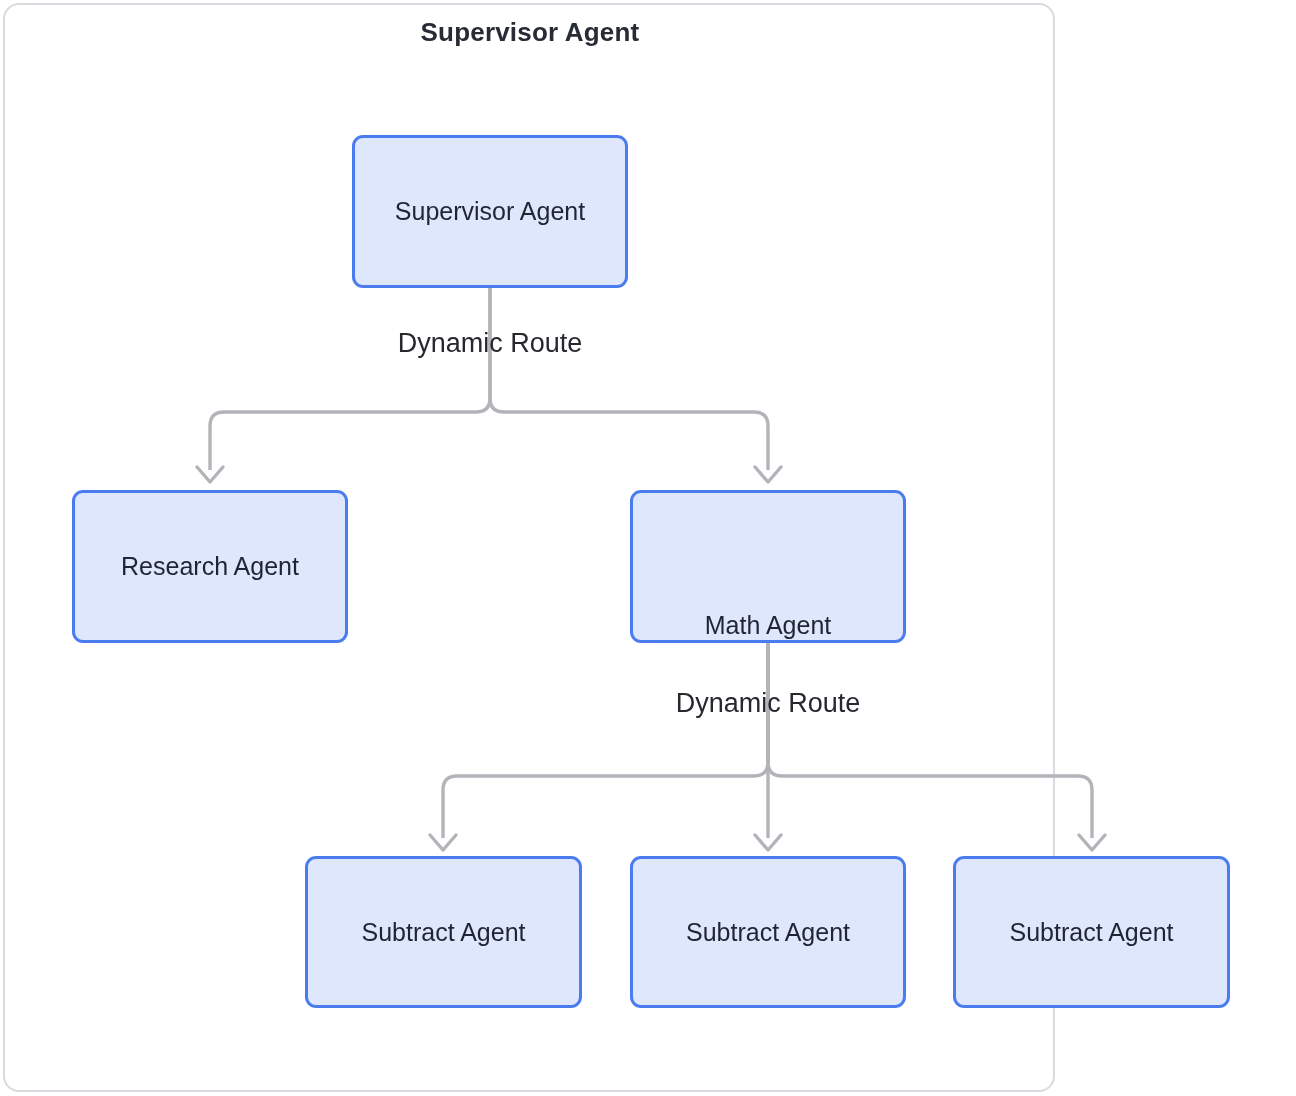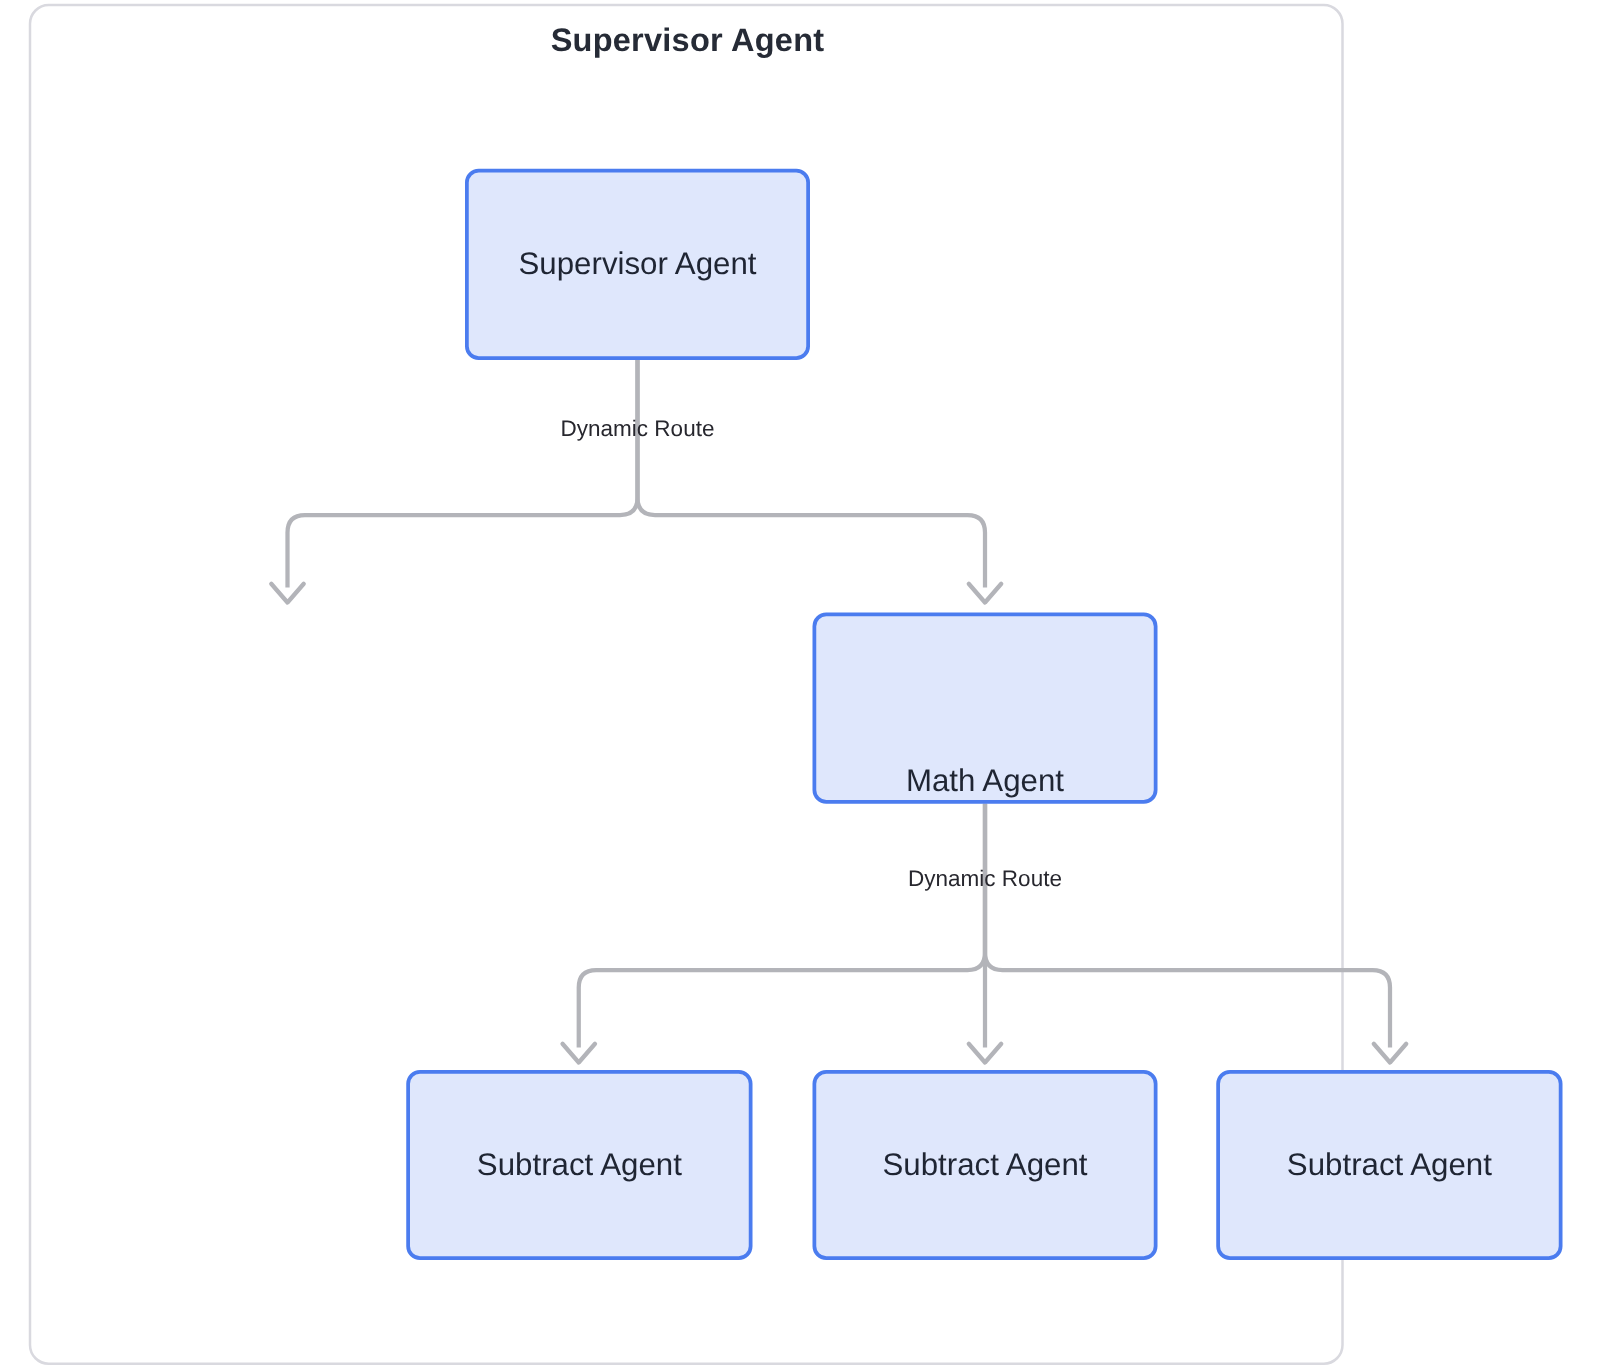--- a/index.html
+++ b/index.html
@@ -8,21 +8,20 @@
     background: #ffffff;
     width: 1296px;
     height: 1096px;
     overflow: hidden;
     font-family: "Liberation Sans", "DejaVu Sans", sans-serif;
   }
   .canvas {
     position: relative;
     width: 1060px;
     height: 1096px;
-    margin-left: 20px;
   }
   .frame {
     position: absolute;
     left: 3px;
     top: 3px;
     right: 5px;
     bottom: 4px;
     border: 2px solid var(--frame-border, #d9d9df);
     border-radius: 16px;
     background: #ffffff;
@@ -66,21 +65,21 @@
     border-radius: 11px;
     display: flex;
     align-items: center;
     justify-content: center;
     font-size: 25px;
     color: var(--node-text, #1f2533);
   }
   .edge-label {
     position: absolute;
     transform: translate(-50%, -50%);
-    font-size: 18px;
+    font-size: 27px;
     color: var(--label-color, #27272e);
     white-space: nowrap;
   }
 </style>
 </head>
 <body>
 
 <div class="canvas">
 
   <div class="frame"></div>
@@ -107,20 +106,23 @@
   </svg>
 
   <div class="edge-label" style="left:490px; top:343px;">Dynamic Route</div>
 
   <div class="edge-label" style="left:768px; top:703px;">Dynamic Route</div>
 
   <div class="node" style="left:352px; top:135px; width:276px; height:153px;">
     <span>Supervisor Agent</span>
   </div>
 
+  <div class="node" style="left:72px; top:490px; width:276px; height:153px;">
+    <span>Research Agent</span>
+  </div>
 
   <div class="node" style="left:630px; top:490px; width:276px; height:153px;align-items:flex-end;">
     <span>Math Agent</span>
   </div>
 
   <div class="node" style="left:305px; top:856px; width:277px; height:152px;">
     <span>Subtract Agent</span>
   </div>
 
   <div class="node" style="left:630px; top:856px; width:276px; height:152px;">

